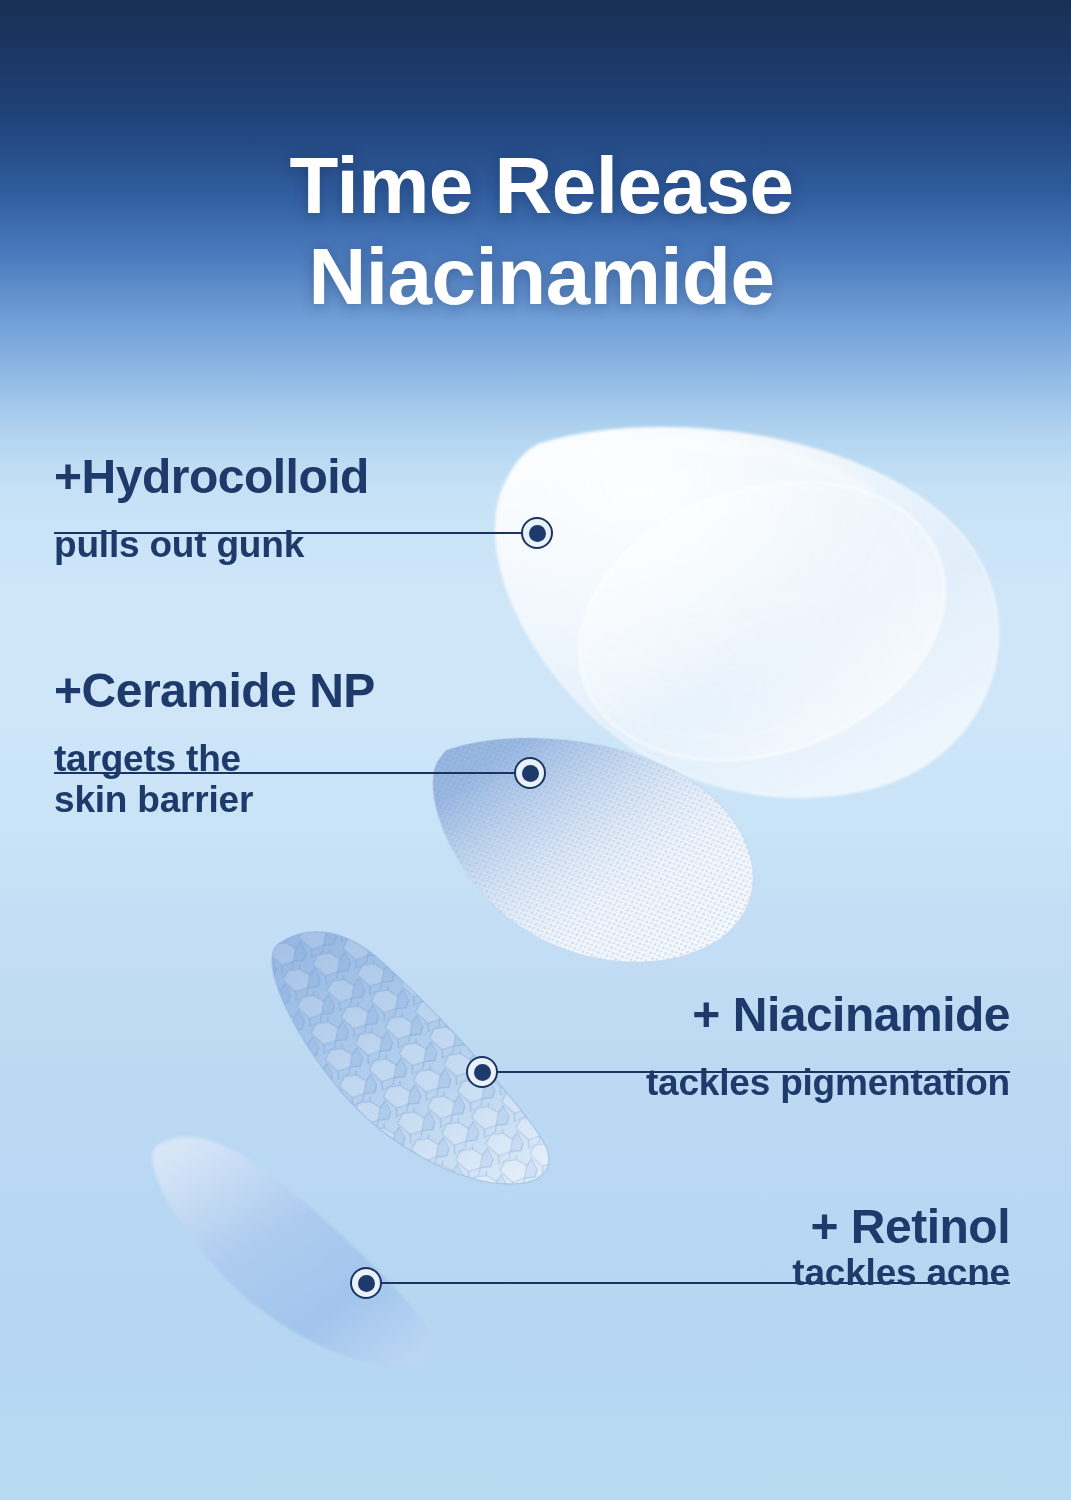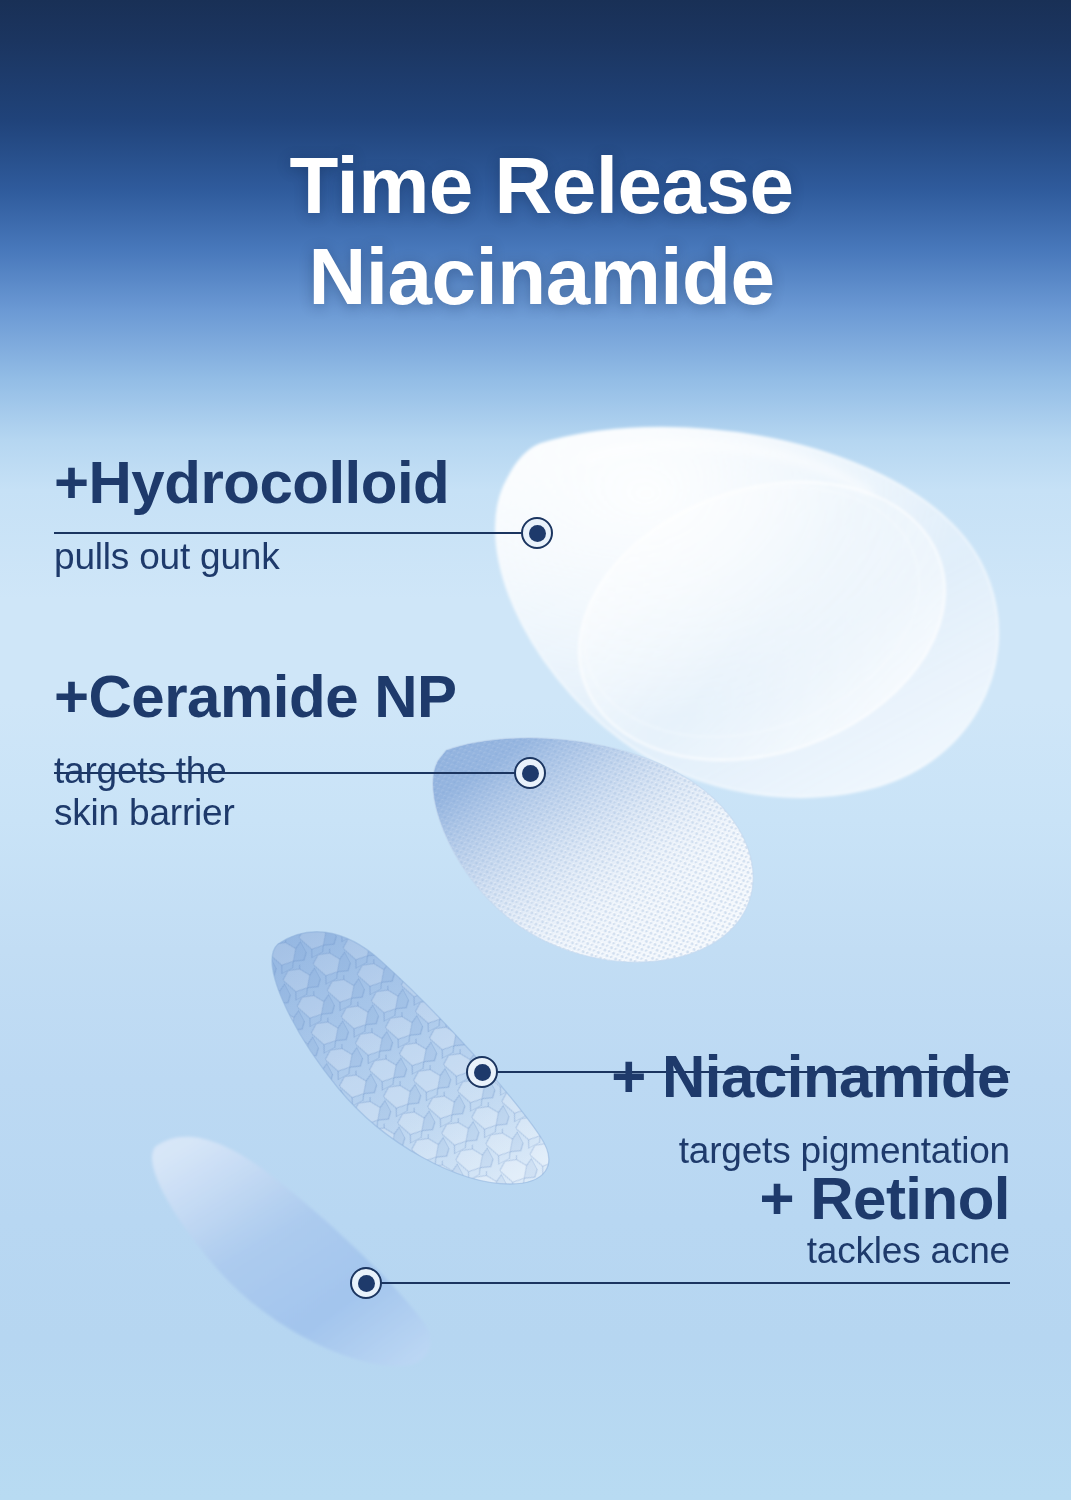--- a/index.html
+++ b/index.html
@@ -125,44 +125,44 @@
   }
   .leader-hydro       { left: 54px;  top: 532px;  width: 470px; }
   .leader-ceramide    { left: 54px;  top: 772px;  width: 463px; }
   .leader-niacinamide { left: 494px; top: 1071px; width: 516px; }
   .leader-retinol     { left: 378px; top: 1282px; width: 632px; }
 
   
   .callout { position: absolute; color: #1e3a6b; }
   .callout .head {
     font-weight: 700;
-    font-size: 60px;
+    font-size: 48px;
     line-height: 1.04;
     letter-spacing: -0.5px;
     white-space: nowrap;
   }
   .callout .desc {
-    font-weight: 400;
+    font-weight: 700;
     font-size: 37px;
     line-height: 1.12;
     letter-spacing: -0.2px;
   }
   .callout.left  { text-align: left; }
   .callout.right { text-align: right; }
 
   .callout-hydro       { left: 54px;  top: 452px;  width: 470px; }
   .callout-hydro .desc { margin-top: 22px; }
 
   .callout-ceramide       { left: 54px;  top: 666px;  width: 470px; }
   .callout-ceramide .desc { margin-top: 22px; }
 
-  .callout-niacinamide       { left: 500px; top: 1046px;  width: 510px; }
+  .callout-niacinamide       { left: 500px; top: 990px;  width: 510px; }
   .callout-niacinamide .desc { margin-top: 22px; }
 
-  .callout-retinol       { left: 400px; top: 1168px; width: 610px; }
+  .callout-retinol       { left: 400px; top: 1202px; width: 610px; }
   .callout-retinol .desc { }
 </style>
 </head>
 <body>
 
 <div id="poster">
 
   <div class="bg"></div>
 
   <div class="art">
@@ -319,21 +319,21 @@
   <div class="callout left callout-ceramide">
     <div class="head">+Ceramide NP</div>
     <div class="desc">
       <div>targets the</div>
       <div>skin barrier</div>
     </div>
   </div>
 
   <div class="callout right callout-niacinamide">
     <div class="head">+ Niacinamide</div>
-    <div class="desc">targets pigmentation</div>
+    <div class="desc">tackles pigmentation</div>
   </div>
 
   <div class="callout right callout-retinol">
     <div class="head">+ Retinol</div>
     <div class="desc">tackles acne</div>
   </div>
 
 </div>
 
 </body></html>

